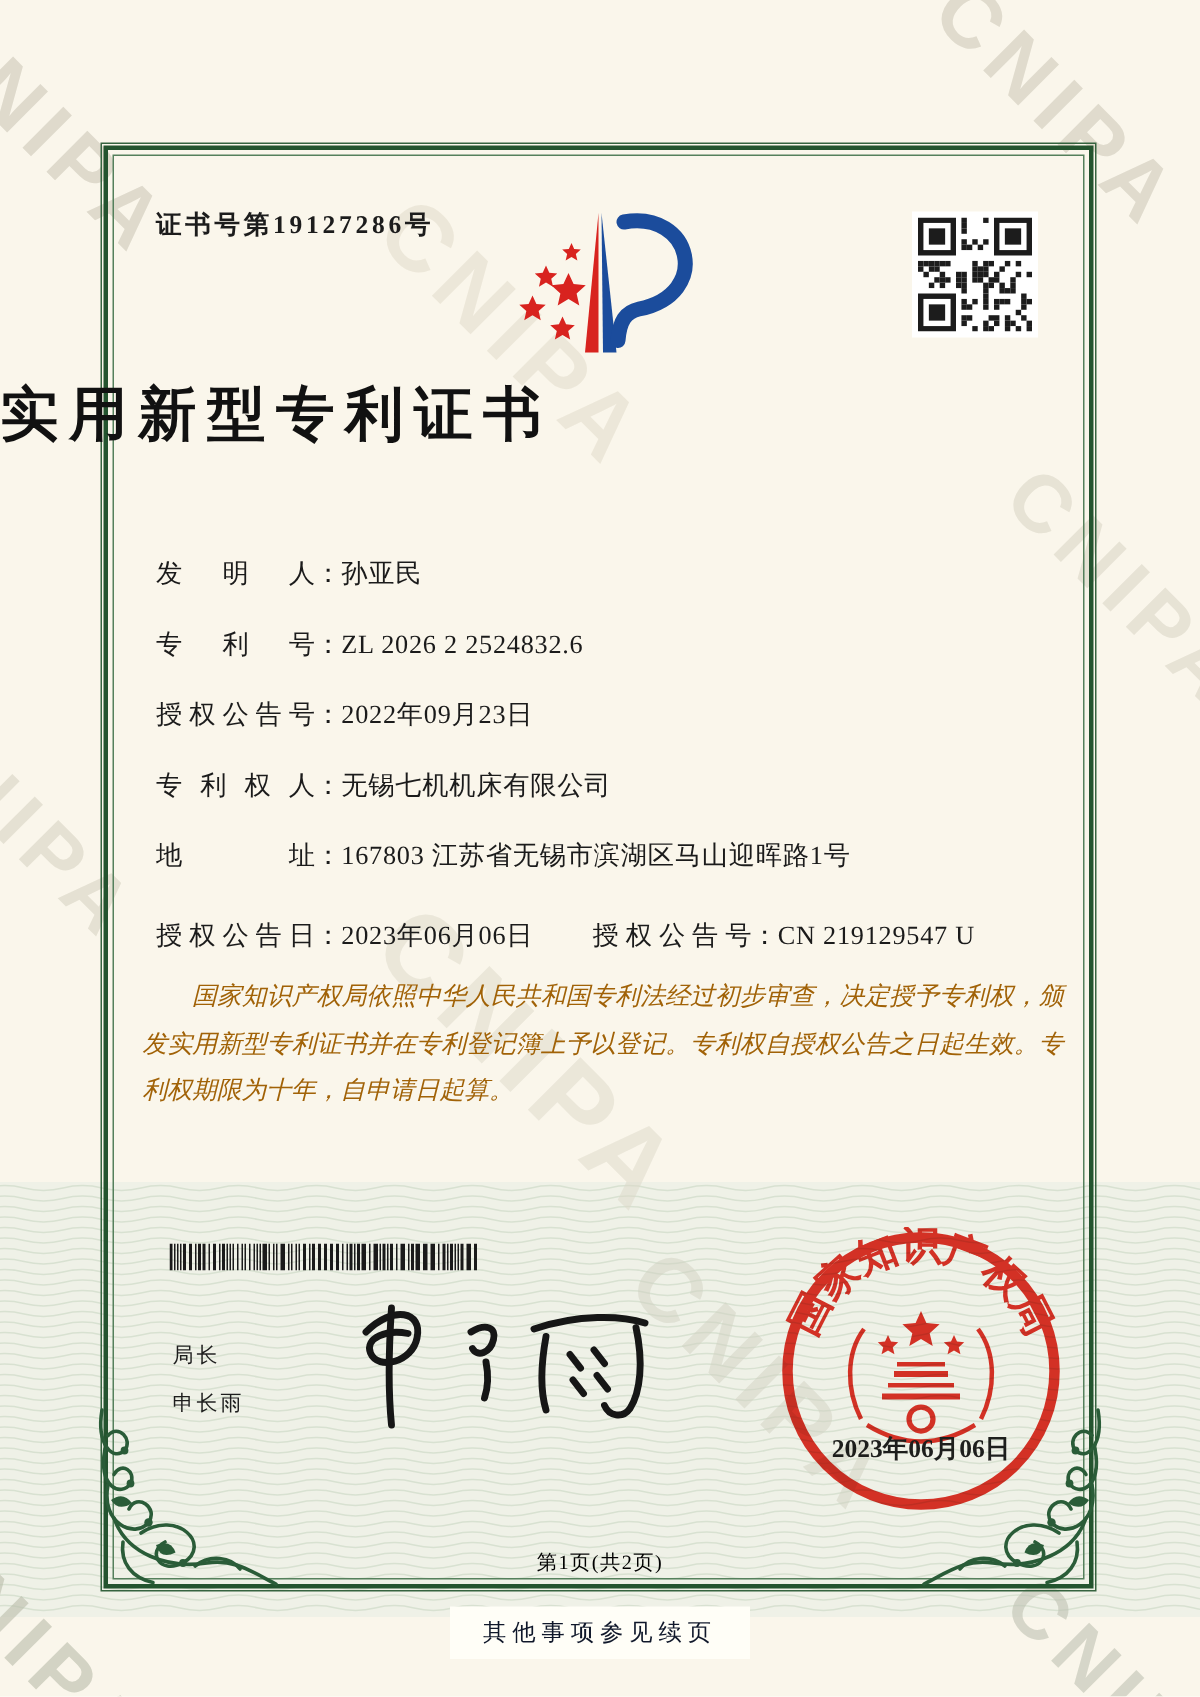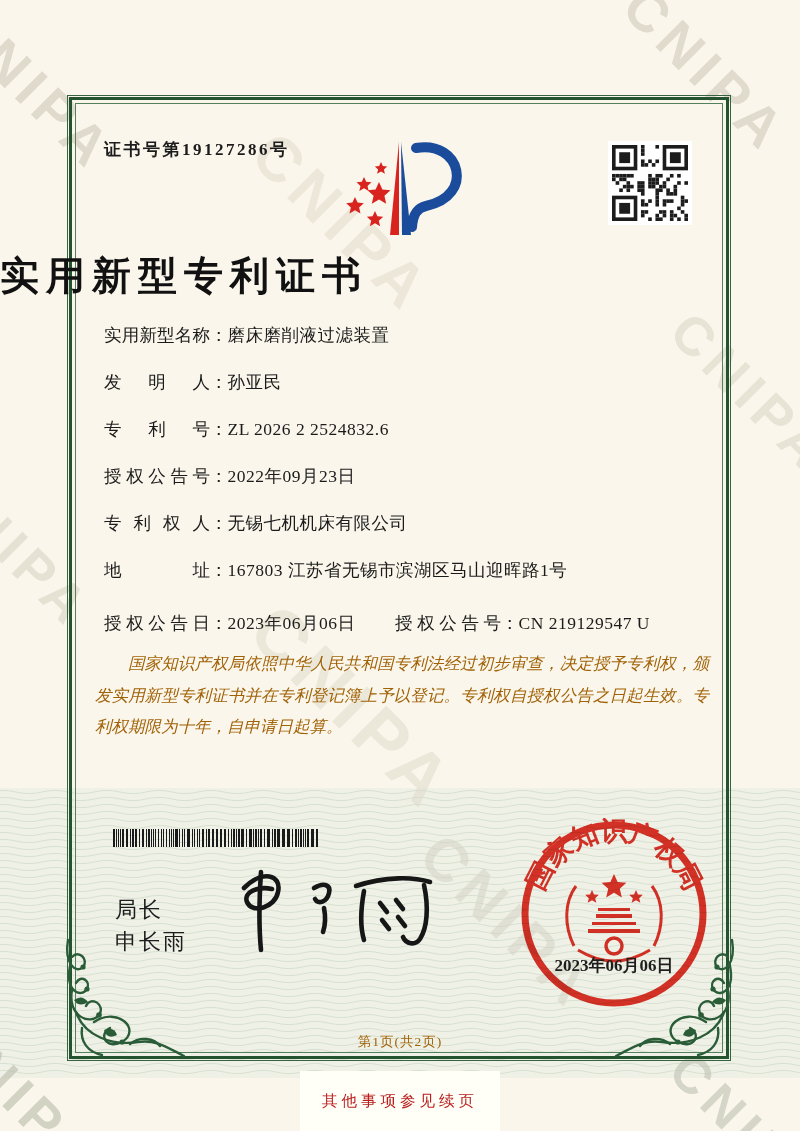--- a/index.html
+++ b/index.html
@@ -39,29 +39,29 @@
   .fvalue{letter-spacing:0.5px;}
   .halfL{display:inline-block;width:291px;}
 
   .paras{position:absolute;left:95px;top:648px;width:614px;font-size:16.5px;line-height:1.92;
          color:#a16207;text-align:justify;font-style:italic;}
   .paras p{margin:0;text-indent:2em;}
 
   .barcode{position:absolute;left:113px;top:829px;}
 
   .signer{position:absolute;left:115px;font-family:"Liberation Sans",sans-serif;
-          font-size:22px;color:#1d1d1d;letter-spacing:2px;}
+          font-size:14px;color:#1d1d1d;letter-spacing:2px;}
   .signature{position:absolute;left:228px;top:858px;}
 
   .seal{position:absolute;left:518px;top:818px;mix-blend-mode:multiply;opacity:.94;}
 
   .pagefoot{position:absolute;left:0;right:0;top:1033px;text-align:center;font-size:13.5px;
-            color:#a16207;letter-spacing:1px;}
+            color:#000000;letter-spacing:1px;}
   .contnote{position:absolute;left:50%;top:1071px;transform:translateX(-50%);
-            background:#fffef7;padding:20px 22px;font-size:15.5px;letter-spacing:4px;color:#b91c1c;}
+            background:#fffef7;padding:7px 22px;font-size:15.5px;letter-spacing:4px;color:#0f172a;}
 </style>
 </head>
 <body>
 
 <div class="page">
 
   <div class="waveband">
     <svg id="waves" width="800" height="290">
         <path d="M-10 4 q 13 -3.2 26 0 t 26 0 t 26 0 t 26 0 t 26 0 t 26 0 t 26 0 t 26 0 t 26 0 t 26 0 t 26 0 t 26 0 t 26 0 t 26 0 t 26 0 t 26 0 t 26 0 t 26 0 t 26 0 t 26 0 t 26 0 t 26 0 t 26 0 t 26 0 t 26 0 t 26 0 t 26 0 t 26 0 t 26 0 t 26 0 t 26 0 t 26 0" fill="none" stroke="#d8e1d1" stroke-width="1"></path>
         <path d="M-10 11 q 13 -3.2 26 0 t 26 0 t 26 0 t 26 0 t 26 0 t 26 0 t 26 0 t 26 0 t 26 0 t 26 0 t 26 0 t 26 0 t 26 0 t 26 0 t 26 0 t 26 0 t 26 0 t 26 0 t 26 0 t 26 0 t 26 0 t 26 0 t 26 0 t 26 0 t 26 0 t 26 0 t 26 0 t 26 0 t 26 0 t 26 0 t 26 0 t 26 0" fill="none" stroke="#d8e1d1" stroke-width="1"></path>
@@ -282,23 +282,20 @@
         <rect x="54.285714285714285" y="3.619047619047619" width="18.095238095238095" height="18.095238095238095" fill="#fff"></rect>
         <rect x="57.904761904761905" y="7.238095238095238" width="10.857142857142858" height="10.857142857142858" fill="#1c1c1c"></rect>
         <rect x="0" y="50.666666666666664" width="25.333333333333332" height="25.333333333333332" fill="#1c1c1c"></rect>
         <rect x="3.619047619047619" y="54.285714285714285" width="18.095238095238095" height="18.095238095238095" fill="#fff"></rect>
         <rect x="7.238095238095238" y="57.904761904761905" width="10.857142857142858" height="10.857142857142858" fill="#1c1c1c"></rect>
       </svg>
   </div>
 
   <div class="title">实用新型专利证书</div>
 
-  <div class="row" style="top:323px">
-    <span class="flabel">实用新型名称</span><span class="colon">：</span><span class="fvalue">磨床磨削液过滤装置</span>
-  </div>
   <div class="row" style="top:370px">
     <span class="flabel">发明人</span><span class="colon">：</span><span class="fvalue">孙亚民</span>
   </div>
   <div class="row" style="top:417px">
     <span class="flabel">专利号</span><span class="colon">：</span><span class="fvalue">ZL 2026 2 2524832.6</span>
   </div>
   <div class="row" style="top:464px">
     <span class="flabel">授权公告号</span><span class="colon">：</span><span class="fvalue">2022年09月23日</span>
   </div>
   <div class="row" style="top:511px">

